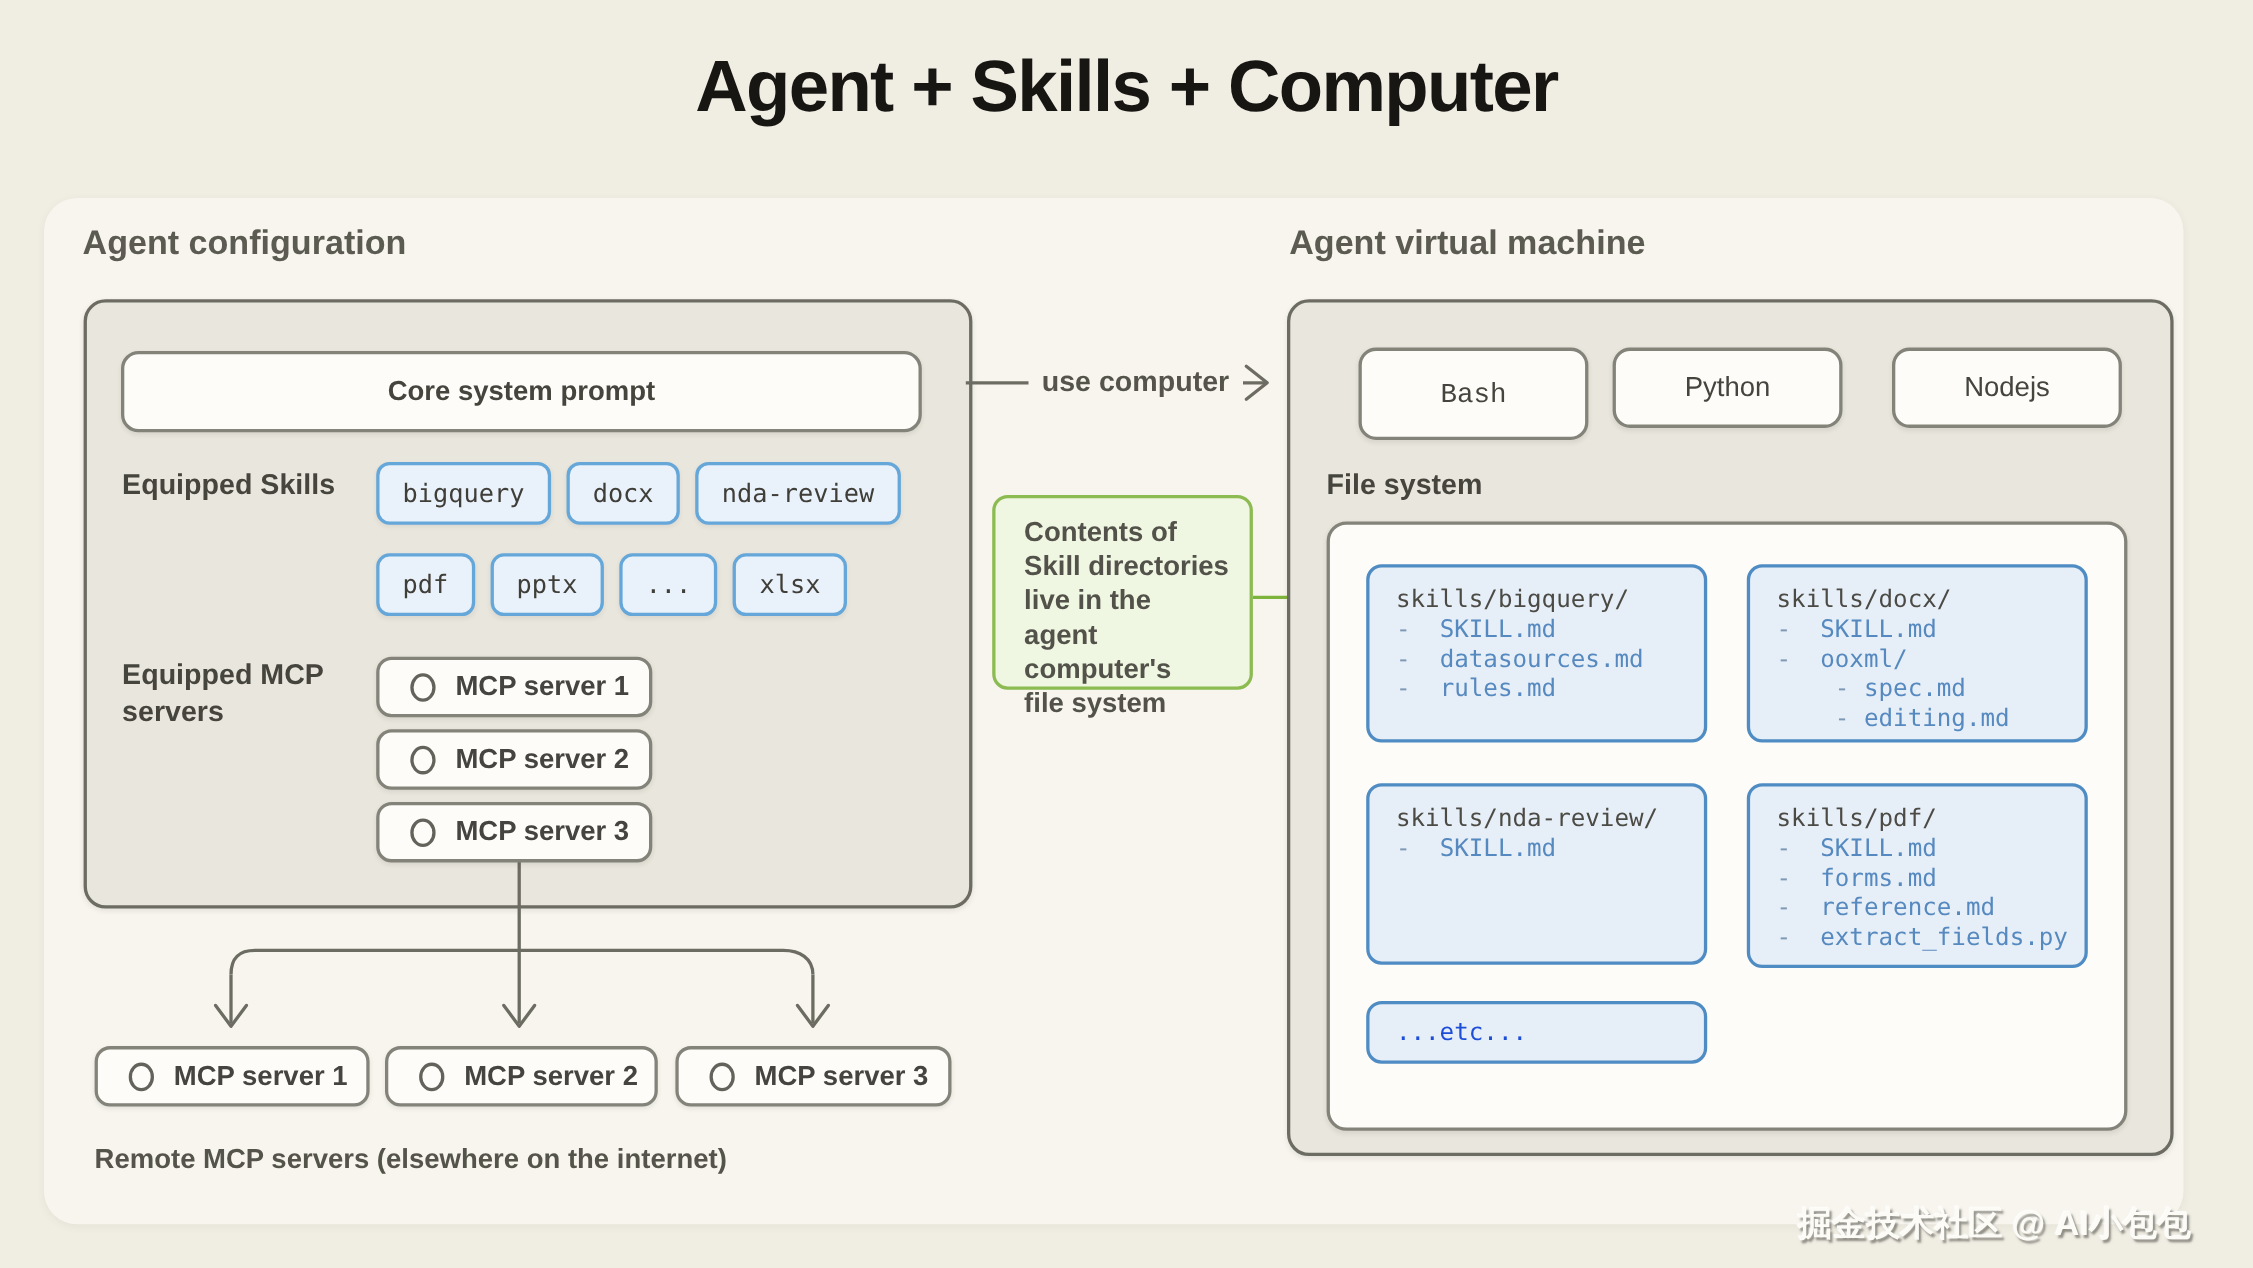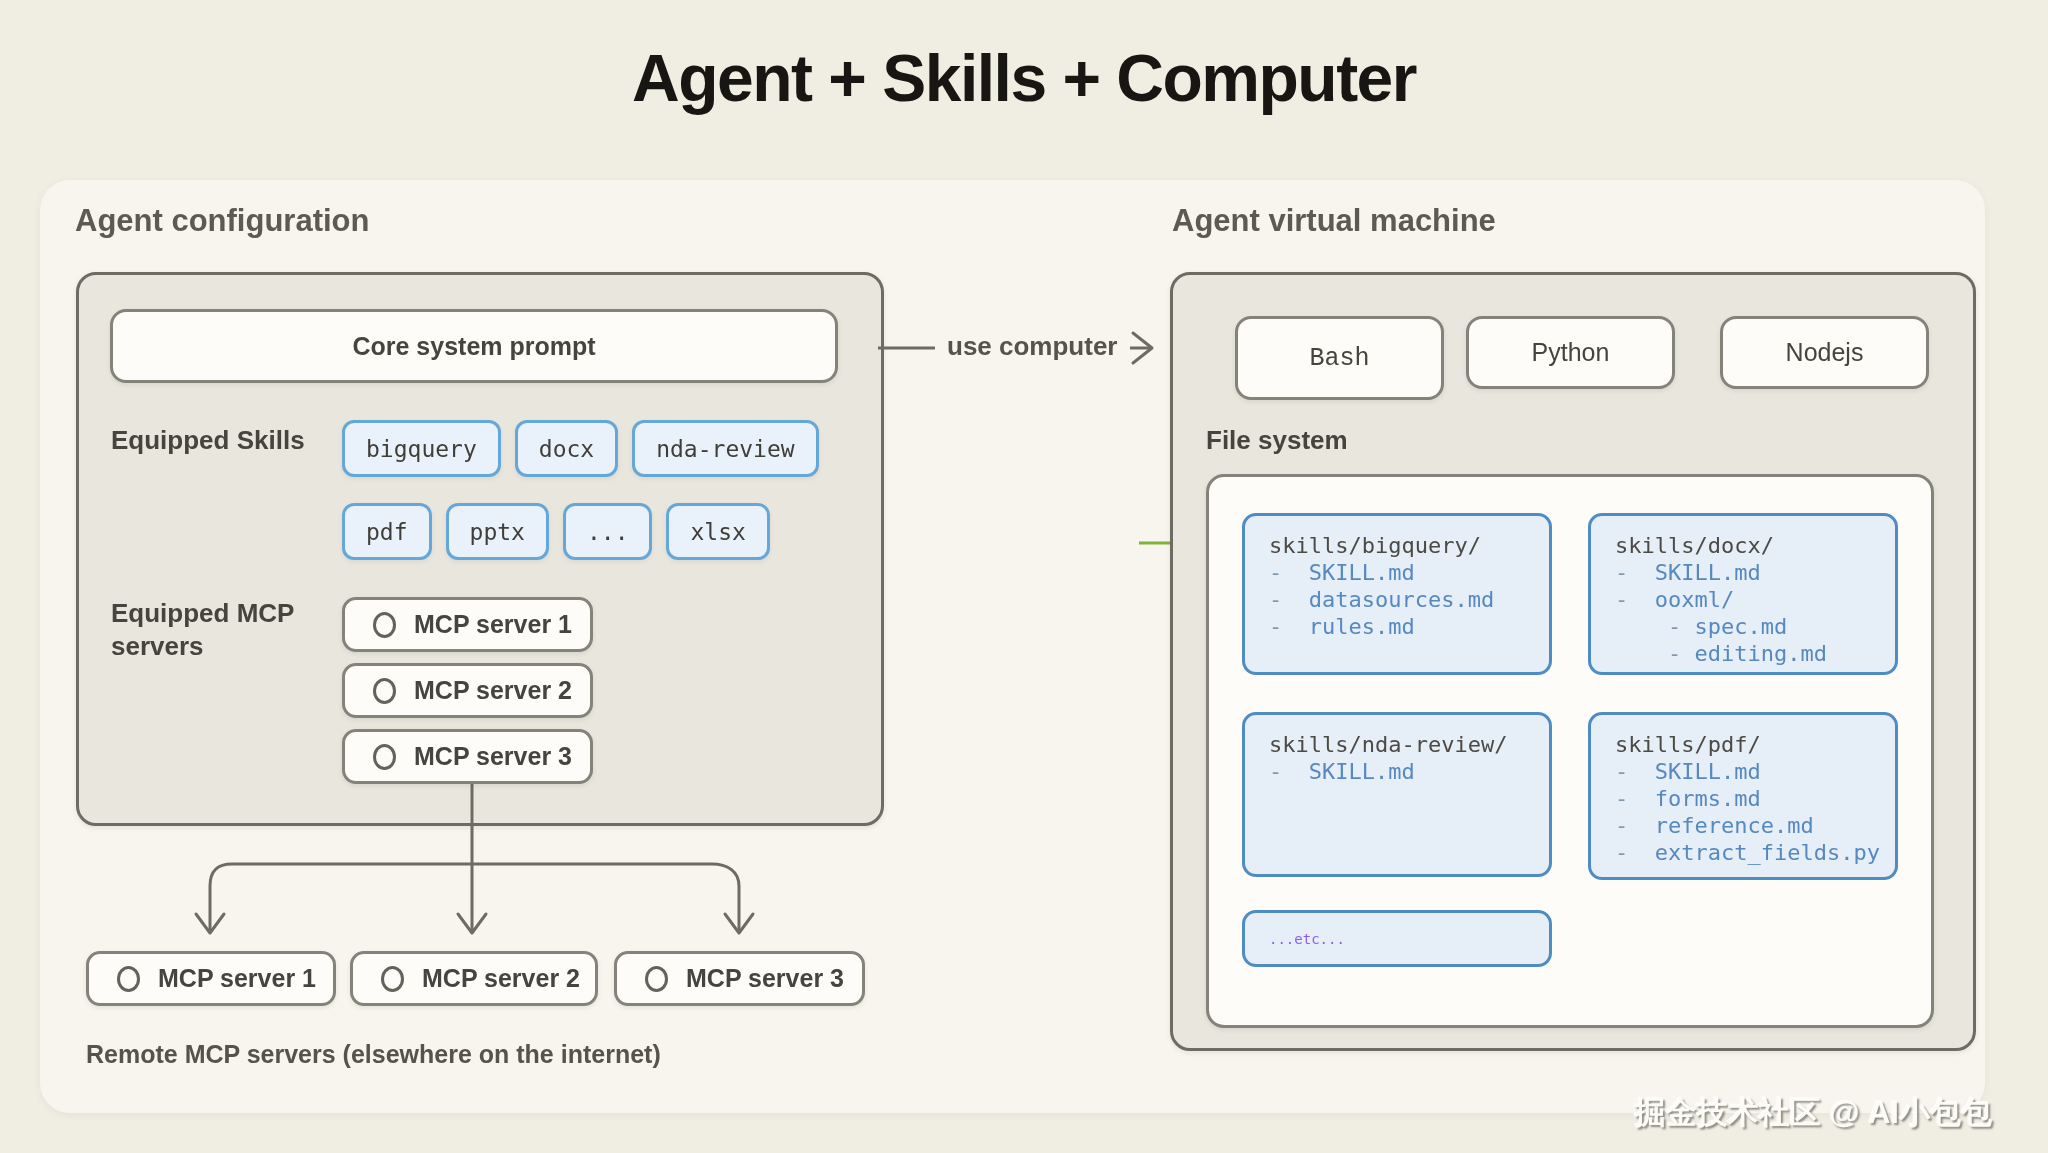--- a/index.html
+++ b/index.html
@@ -36,39 +36,39 @@
             color:#53524a;line-height:31px;}
   .fs-card{position:absolute;background:#e6eef7;border:3px solid #4f8cc3;border-radius:14px;
            box-sizing:border-box;padding:16px 0 0 24px;
            font-family:"DejaVu Sans Mono",monospace;font-size:22px;line-height:27px;
            white-space:pre;}
   .fs-card .hdr{color:#4b4a44;}
   .fs-card .dash{color:#7e99b4;}
   .fs-card .fname{color:#5589bf;}
   .etc-card{position:absolute;background:#e6eef7;border:3px solid #4f8cc3;border-radius:14px;
             box-sizing:border-box;display:flex;align-items:center;padding-left:24px;
-            font-family:"DejaVu Sans Mono",monospace;font-size:14px;color:#8b5cf6;}
+            font-family:"DejaVu Sans Mono",monospace;font-size:22px;color:#1d4ed8;}
   svg.connectors{position:absolute;left:0;top:0;pointer-events:none;}
   .watermark{position:absolute;right:56px;top:1092px;font-size:31px;font-weight:600;
              color:#fcfbf6;text-shadow:2px 2px 2px rgba(110,108,100,.75),-1px -1px 1px rgba(255,255,255,.9);}
 </style>
 </head>
 <body>
 
 <div class="page">
 
   <h1 class="title">Agent + Skills + Computer</h1>
 
   <div class="panel"></div>
 
   <div class="sec-header" style="left:75px;top:203px;">Agent configuration</div>
 
   <div class="outline-box" style="left:76px;top:272px;width:802px;height:548px;"></div>
 
-  <div class="white-box center-label" style="left:110px;top:309px;width:728px;height:74px;">
+  <div class="white-box center-label" style="left:110px;top:319px;width:728px;height:74px;">
     <span>Core system prompt</span>
   </div>
 
   <div class="field-label" style="left:111px;top:424px;">Equipped Skills</div>
 
   <div class="chip-row" id="skills-row-1" style="left:342px;top:420px;">
       <div class="chip">bigquery</div>
       <div class="chip">docx</div>
       <div class="chip">nda-review</div>
     </div>
@@ -95,20 +95,27 @@
     <path d="M210 886 C210 871 217 864 232 864 L712 864 C727 864 739 871 739 886" stroke="#6d6c63" stroke-width="3" fill="none"></path>
     <path d="M210 886 L210 930" stroke="#6d6c63" stroke-width="3" fill="none"></path>
     <path d="M739 886 L739 930" stroke="#6d6c63" stroke-width="3" fill="none"></path>
     <path d="M196 914 L210 933 L224 914" stroke="#6d6c63" stroke-width="3" fill="none" stroke-linecap="round" stroke-linejoin="round"></path>
     <path d="M458 914 L472 933 L486 914" stroke="#6d6c63" stroke-width="3" fill="none" stroke-linecap="round" stroke-linejoin="round"></path>
     <path d="M725 914 L739 933 L753 914" stroke="#6d6c63" stroke-width="3" fill="none" stroke-linecap="round" stroke-linejoin="round"></path>
   </svg>
 
   <div class="flow-label" style="left:935px;top:331px;">use computer</div>
 
+  <div class="note-box" style="left:902px;top:450px;width:237px;height:177px;" id="skills-note">
+      <div class="">Contents of</div>
+      <div class="">Skill directories</div>
+      <div class="">live in the</div>
+      <div class="">agent computer's</div>
+      <div class="">file system</div>
+    </div>
 
   <div id="remote-list"></div>
   <div class="caption" style="left:86px;top:1040px;width:779px;">Remote MCP servers (elsewhere on the internet)</div>
 
   <div class="sec-header" style="left:1172px;top:203px;">Agent virtual machine</div>
 
   <div class="outline-box" style="left:1170px;top:272px;width:800px;height:773px;"></div>
 
   <div id="runtime-row"></div>
 

